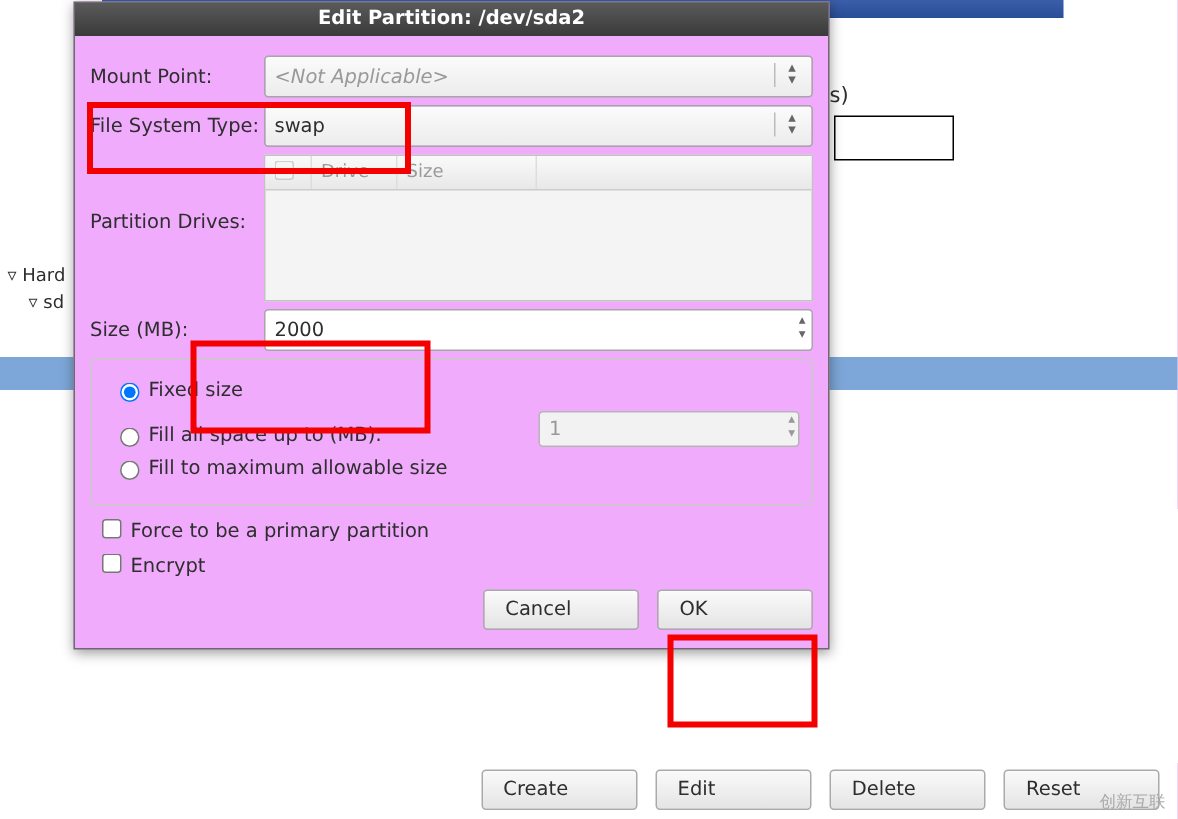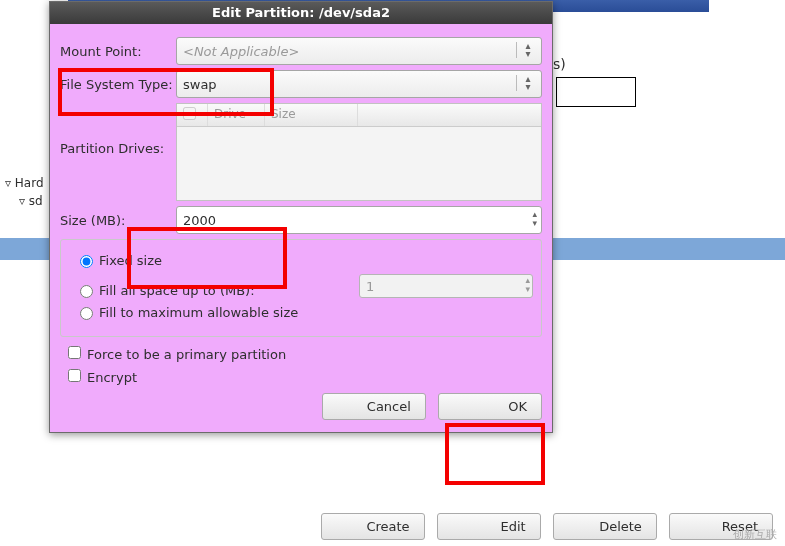--- a/index.html
+++ b/index.html
@@ -4,21 +4,21 @@
 <style>
 body{margin:0;font:13px "DejaVu Sans",Arial,sans-serif;background:#fff;color:#2e2e2e;width:785px;height:546px;overflow:hidden;position:relative}
 .backdrop{position:absolute;top:0;left:0;right:0;bottom:0}
 .topbar{position:absolute;top:0;left:68px;width:641px;height:12px;background:linear-gradient(#3a5ea8,#2a4d97)}
 .rightparen{position:absolute;top:56px;left:553px;font-size:14px}
 .rightbox{position:absolute;top:77px;left:556px;width:78px;height:28px;border:1.5px solid #000}
 .selband{position:absolute;top:238px;left:0;right:0;height:22px;background:#7da7d8}
 .tree{position:absolute;top:172px;left:5px;font-size:12px}
 .tree div{margin:4px 0}
 .bottombtns{position:absolute;bottom:6px;right:12px}
-.btn{display:inline-block;min-width:74px;padding:5px 14px;background:linear-gradient(#fafafa,#e4e4e4);border:1px solid #aaa;border-radius:3px;text-align:right;margin-left:8px;cursor:pointer}
+.btn{display:inline-block;min-width:74px;padding:5px 14px;background:linear-gradient(#fafafa,#e4e4e4);border:1px solid #aaa;border-radius:3px;text-align:left;margin-left:8px;cursor:pointer}
 .dialog{position:absolute;top:1px;left:49px;width:502px;background:#f0abfc;border:1px solid #6b6b6b;box-shadow:0 2px 8px rgba(0,0,0,.4)}
 .titlebar{height:22px;background:linear-gradient(#5a5a5a,#3a3a3a);color:#fff;font-weight:700;text-align:center;line-height:22px;font-size:13px}
 .dbody{padding:8px 10px 12px 10px}
 .row{display:flex;align-items:center;margin:5px 0}
 .lbl{width:116px;text-align:left}
 .combo,.txtin,.spin{flex:1;height:26px;background:#fff;border:1px solid #a6a6a6;border-radius:3px;display:flex;align-items:center;padding:0 6px;position:relative}
 .combo{background:linear-gradient(#fbfbfb,#ececec)}
 .combo .arrow{position:absolute;right:6px;top:4px;width:14px;height:16px;border-left:1px solid #bbb;text-align:center;font-size:10px;line-height:8px;color:#666;padding-left:4px}
 .combo .arrow::before{content:"▴";display:block}
 .combo .arrow::after{content:"▾";display:block}

